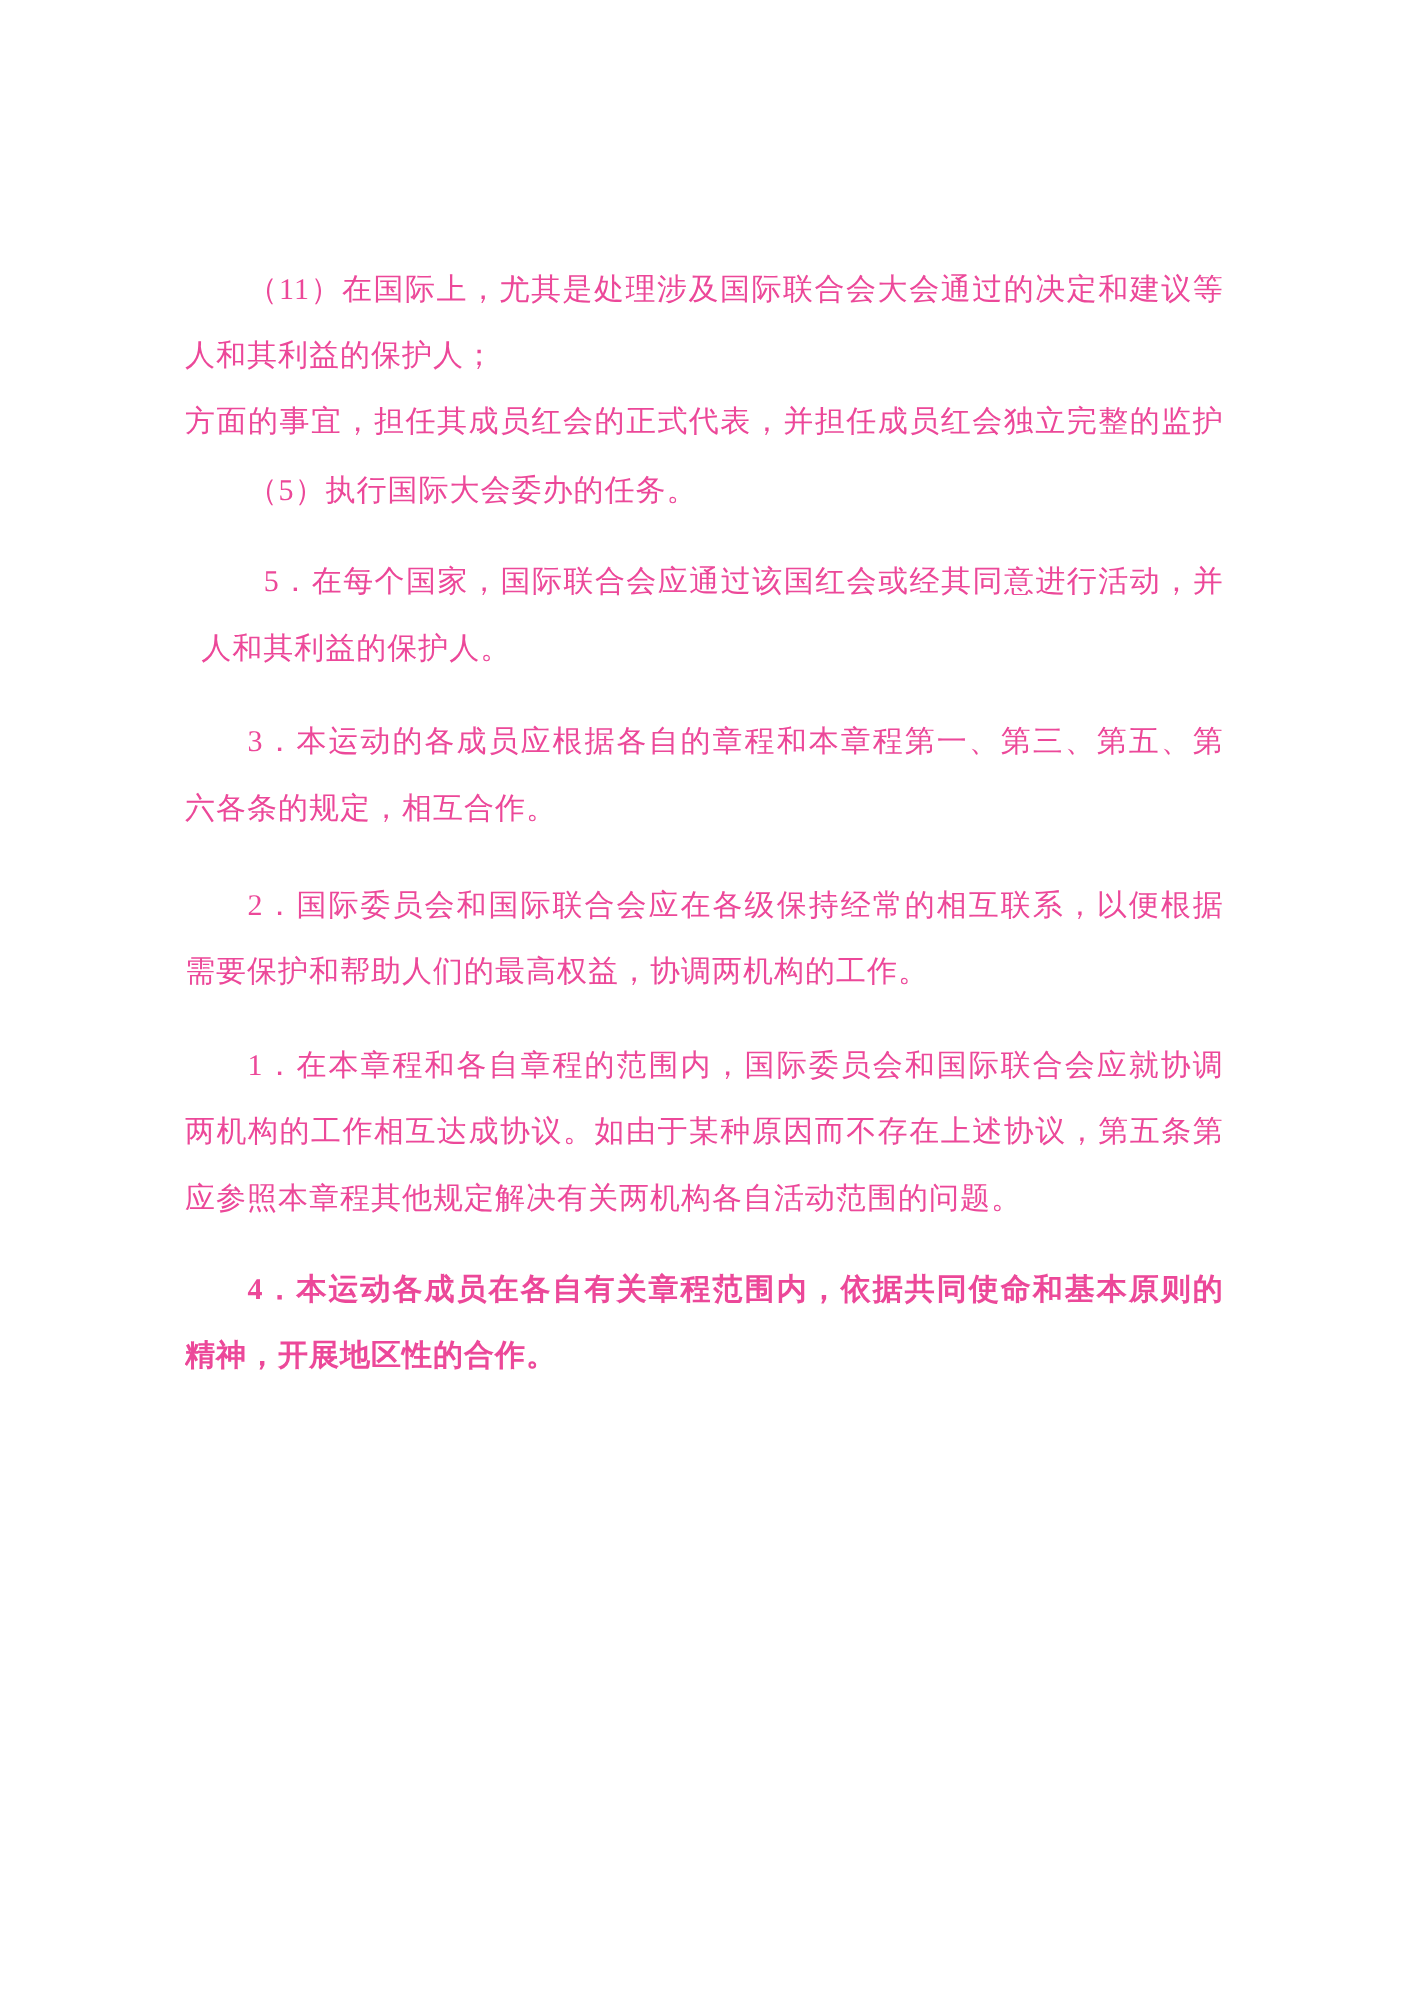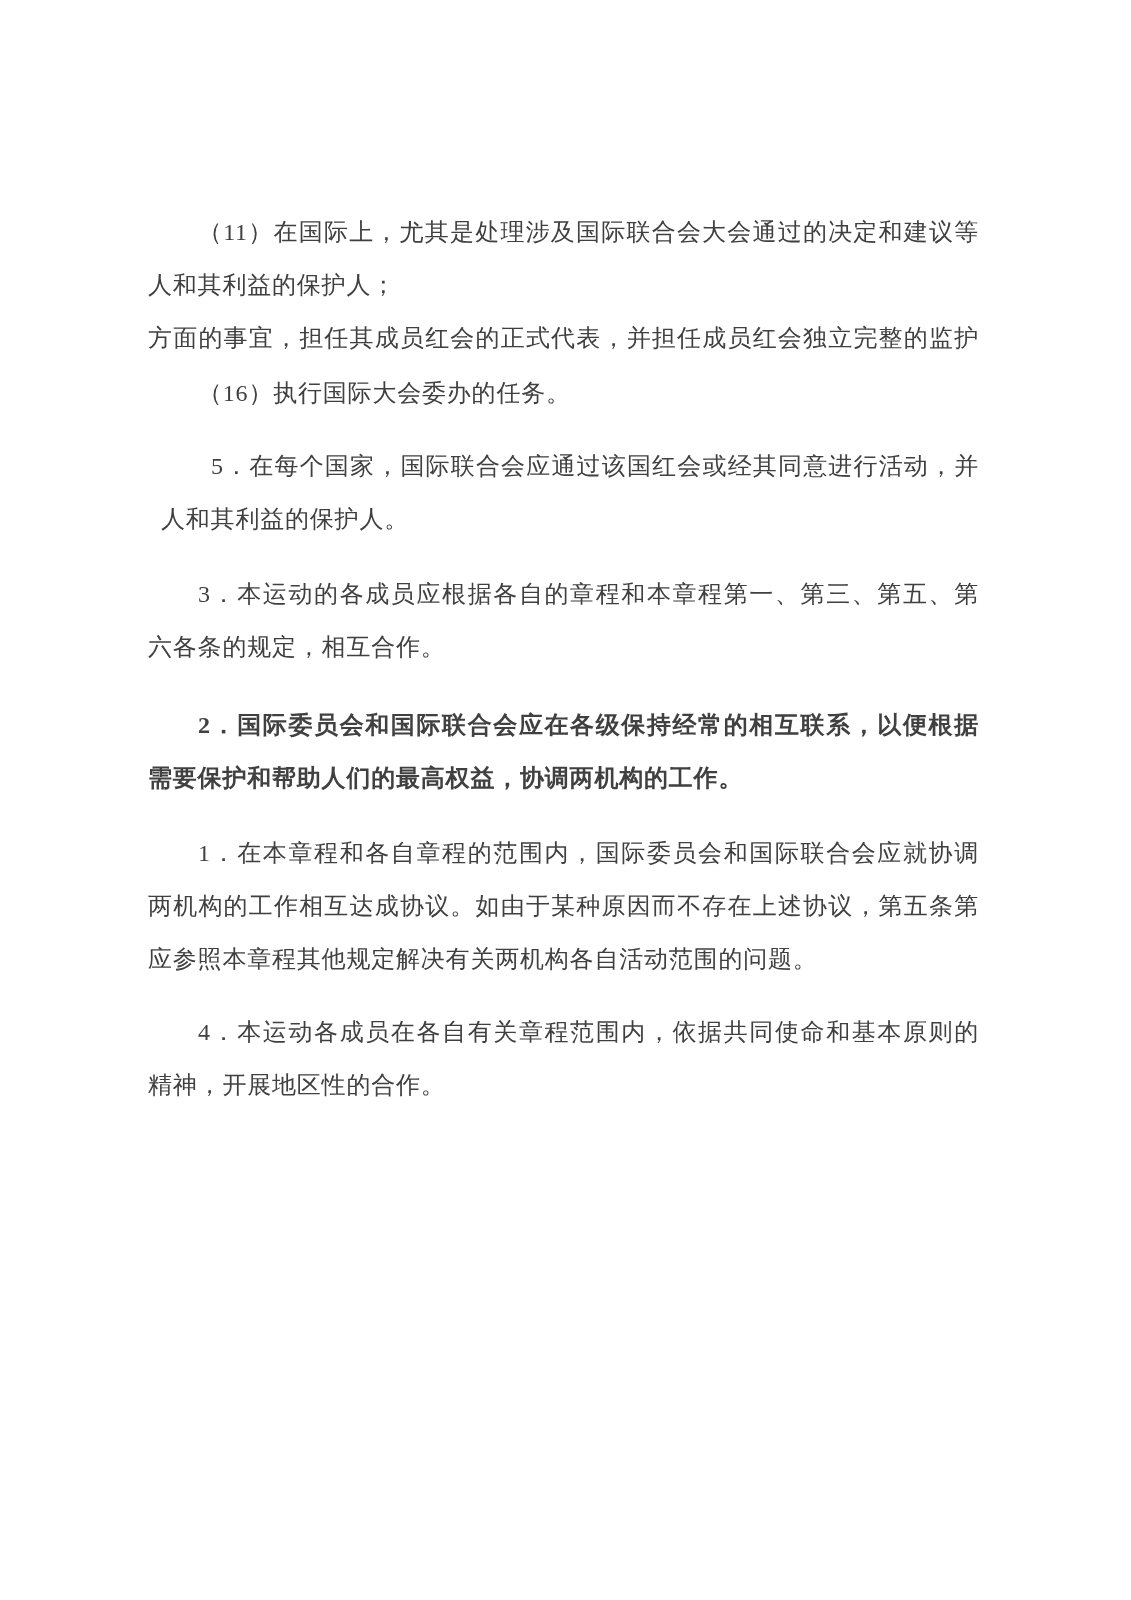--- a/index.html
+++ b/index.html
@@ -7,21 +7,21 @@
     padding: 0;
     background: #ffffff;
   }
   .page {
     position: relative;
     width: 1131px;
     height: 1600px;
     background: #ffffff;
     overflow: hidden;
     font-family: "Liberation Serif", "DejaVu Serif", serif;
-    color: #404040;
+    color: #ec4899;
   }
   .content {
     position: absolute;
     top: 206px;
     left: 148px;
     width: 831px;
     font-size: 24px;
     letter-spacing: 0.8px;
     line-height: 53px;
   }
@@ -41,38 +41,38 @@
     text-align-last: left;
   }
   .line.indent {
     text-indent: 50px;
   }
   
   .p-12   { margin-top: 2px; }
   .p-5    { margin-top: 20px; margin-left: 13px; }
   .p-head { margin-top: 22px; }
   .p-s1   { margin-top: 22px; }
-  .p-s2   { margin-top: 25px; font-weight: bold; }
+  .p-s2   { margin-top: 25px; }
   .p-s3   { margin-top: 22px; }
-  .p-s4   { margin-top: 20px; }
+  .p-s4   { margin-top: 20px; font-weight: bold; }
 </style>
 </head>
 <body>
 
 <div class="page">
   <div class="content">
 
     <p class="para p-11">
       <span class="line indent">（11）在国际上，尤其是处理涉及国际联合会大会通过的决定和建议等</span>
       <span class="line last">人和其利益的保护人；</span>
       <span class="line">方面的事宜，担任其成员红会的正式代表，并担任成员红会独立完整的监护</span>
     </p>
 
     <p class="para p-12">
-      <span class="line last indent">（16）执行国际大会委办的任务。</span>
+      <span class="line last indent">（5）执行国际大会委办的任务。</span>
     </p>
 
     <p class="para p-5">
       <span class="line indent">5．在每个国家，国际联合会应通过该国红会或经其同意进行活动，并</span>
       <span class="line last">人和其利益的保护人。</span>
     </p>
 
 
     <p class="para p-s1">
       <span class="line indent">3．本运动的各成员应根据各自的章程和本章程第一、第三、第五、第</span>

